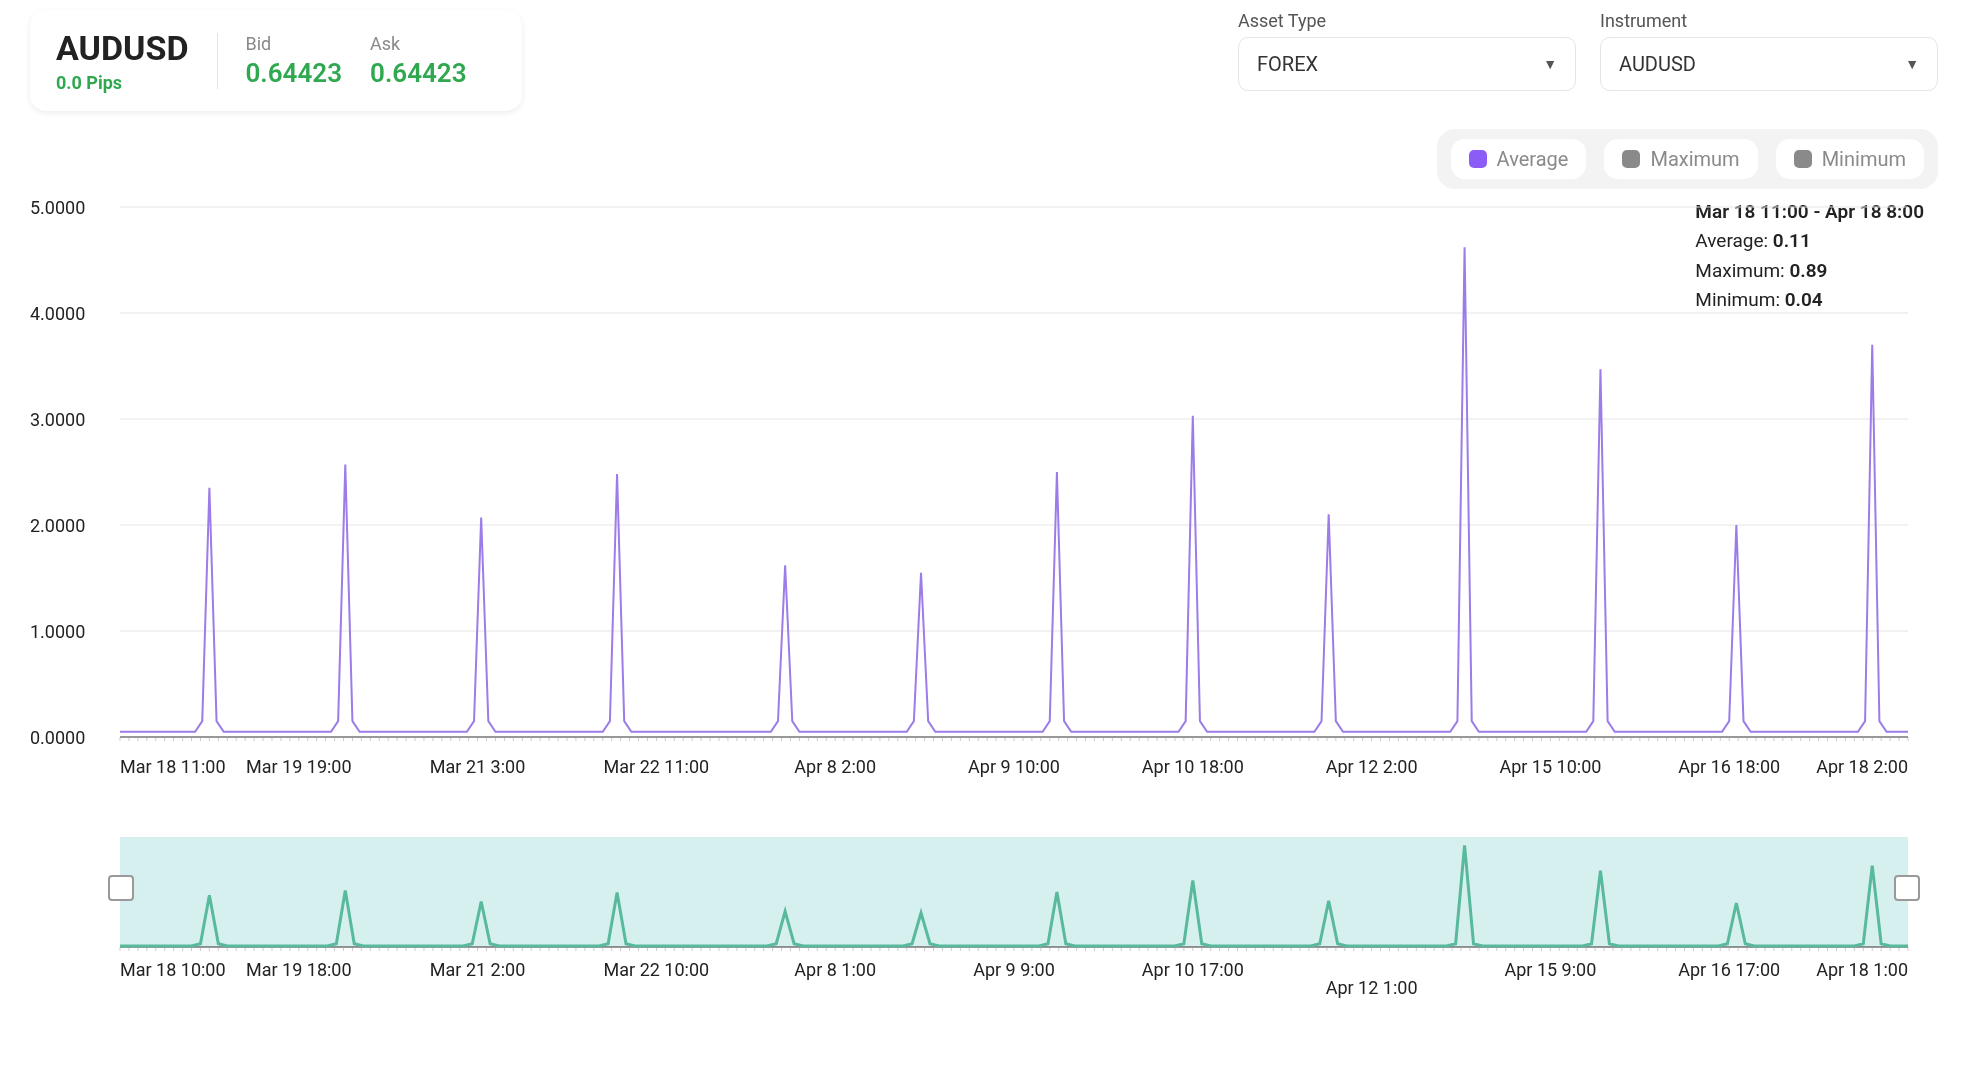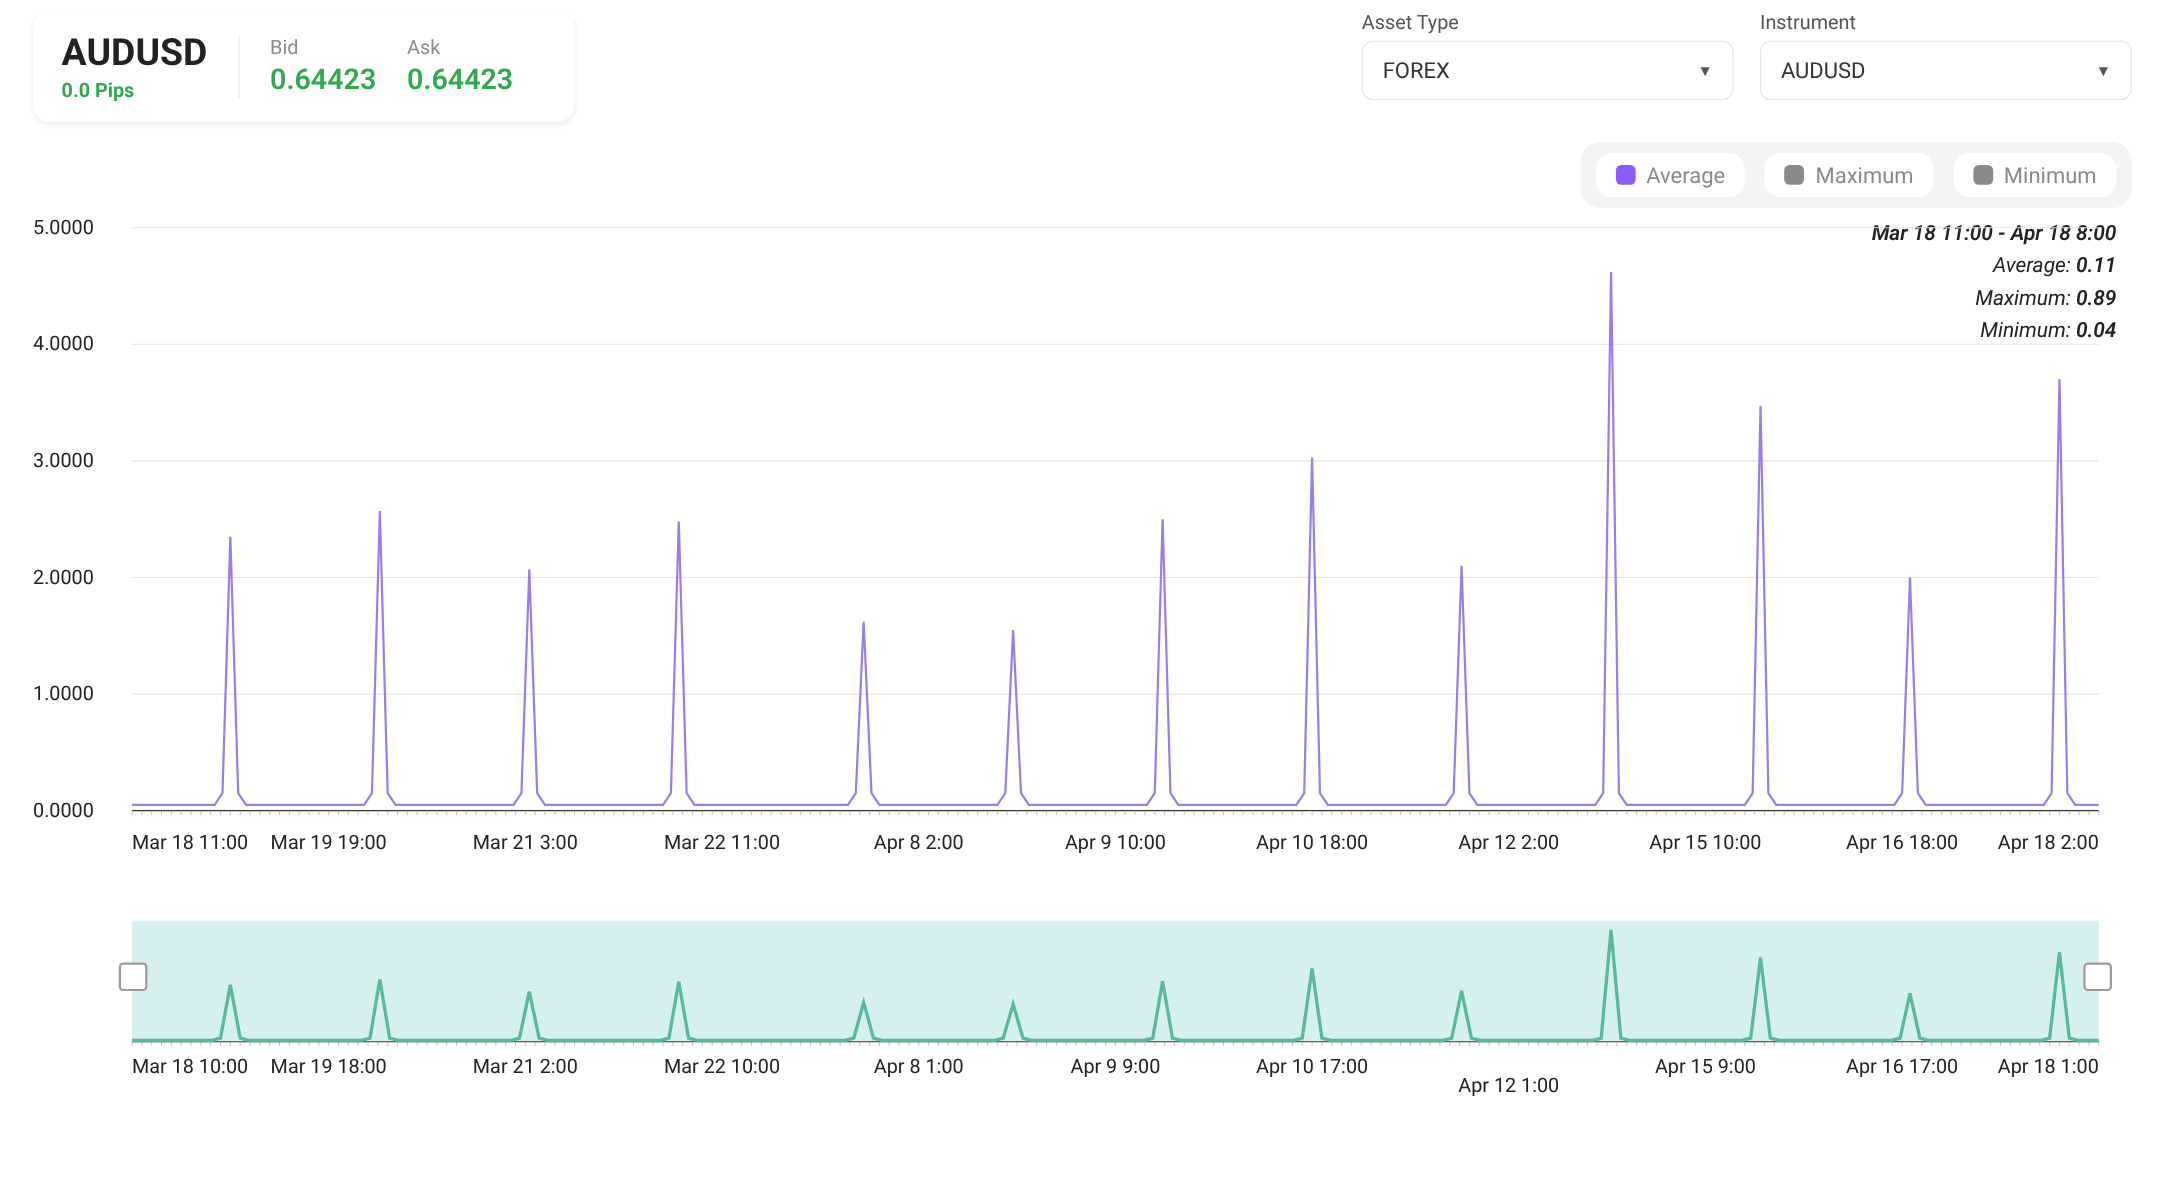--- a/index.html
+++ b/index.html
@@ -48,21 +48,21 @@
   .legend-wrap{display:flex;justify-content:flex-end;margin-top:18px;}
   .legend{display:flex;gap:18px;background:#f3f3f4;border-radius:18px;padding:10px 14px;}
   .chip{display:flex;align-items:center;gap:10px;background:#fff;border-radius:14px;
     padding:8px 18px;font-size:20px;color:var(--muted);cursor:pointer;}
   .chip .sw{width:18px;height:18px;border-radius:5px;background:var(--muted);}
   .chip.active .sw{background:var(--purple);}
 
   
   .chart{position:relative;margin-top:8px;height:580px;}
   .chart svg{position:absolute;inset:0;}
-  .info{position:absolute;right:14px;top:0;font-size:19px;text-align:right;line-height:1.55;color:#222;font-style:italic;}
+  .info{position:absolute;right:14px;top:0;font-size:19px;text-align:left;line-height:1.55;color:#222;}
   .info .bold{font-weight:600;}
   .xlab{position:absolute;bottom:0;font-size:18px;color:#222;transform:translateX(-50%);white-space:nowrap;}
   .xlab.edge-right{transform:translateX(-100%);}
   .xlab.edge-left{transform:translateX(0);}  
   .ylab{position:absolute;left:0;font-size:18px;color:#222;transform:translateY(-50%);}
 
   .range{position:relative;margin-top:60px;height:165px;}
   .range .bg{position:absolute;left:90px;right:30px;top:0;height:110px;background:var(--range-bg);}
   .range svg{position:absolute;inset:0;}
   .handle{position:absolute;top:38px;width:26px;height:26px;border:2px solid #999;background:#fff;border-radius:4px;box-sizing:border-box;}

